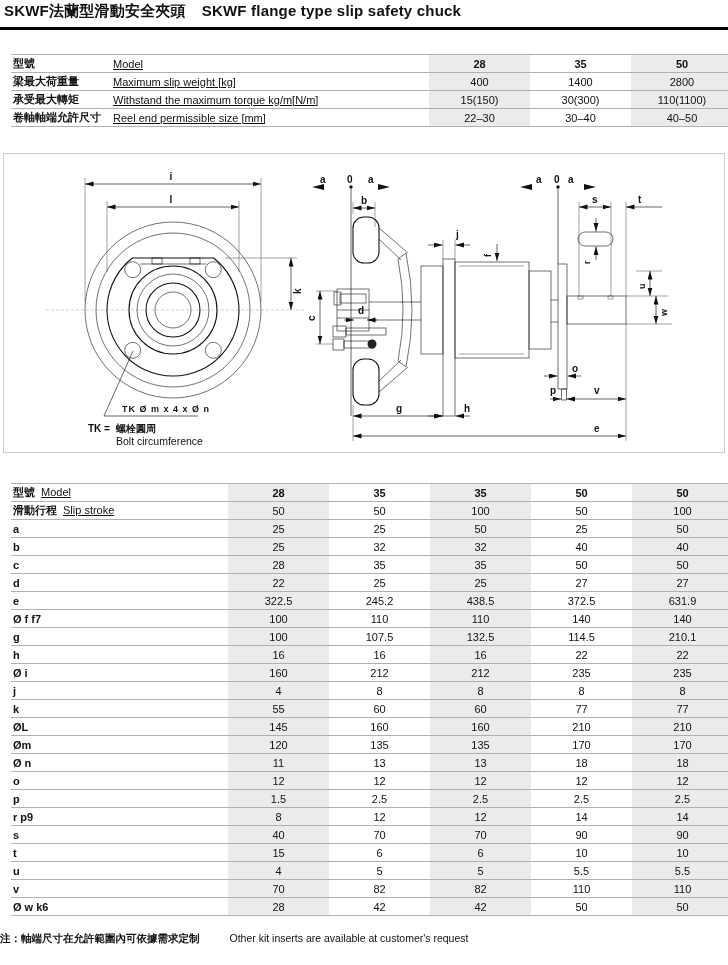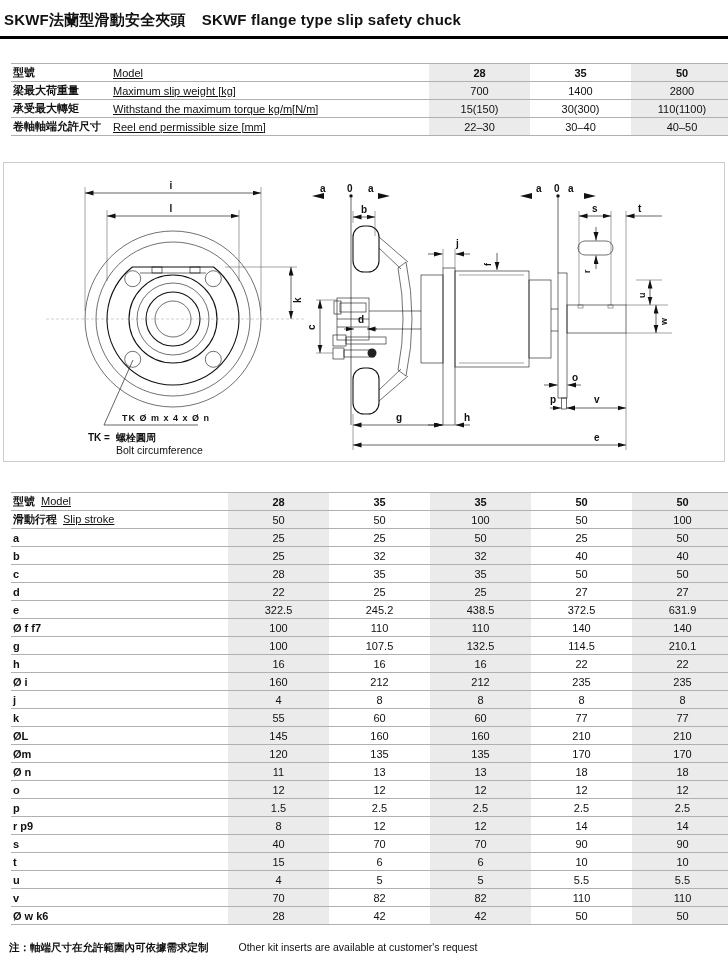--- a/index.html
+++ b/index.html
@@ -1,21 +1,21 @@
 <!DOCTYPE html>
 <html><head>
 <meta charset="utf-8">
 <style>
   html,body{margin:0;padding:0;}
   body{
     width:728px;height:965px;background:#fff;overflow:hidden;
     font-family:"Liberation Sans","DejaVu Sans",sans-serif;color:#111;
     -webkit-font-smoothing:antialiased;
   }
-  .hdr-block{padding:11px 4px 6px 4px;border-bottom:3px solid #000;}
+  .hdr-block{padding:2px 4px 6px 4px;border-bottom:3px solid #000;}
   .title-cn,.title-en{font-size:15px;font-weight:bold;letter-spacing:.2px;}
   .title-en{margin-left:16px;}
 
   table{border-collapse:collapse;width:722px;margin-left:11px;font-size:11px;table-layout:fixed;}
   td{height:17px;padding:0 2px;border-top:1px solid #b0b0b0;white-space:nowrap;overflow:hidden;}
   table.spec{margin-top:24px;border-bottom:1px solid #b0b0b0;}
   table.dims{margin-top:30px;border-bottom:1px solid #b0b0b0;}
   .cn{font-weight:bold;}
   .en{font-weight:normal;text-decoration:underline;}
   td.v{text-align:center;}
@@ -24,21 +24,21 @@
   .lblcell .en{margin-left:6px;}
 
   .drawing-box{margin:26px 3px 0 3px;width:720px;height:298px;border:1px solid #ccc;}
   svg{display:block;}
   svg text{font-family:"Liberation Sans","DejaVu Sans",sans-serif;font-size:10px;font-weight:bold;fill:#111;}
   .thin{stroke:#111;stroke-width:.6;fill:none;}
   .med{stroke:#111;stroke-width:1.1;fill:none;}
   .dimline{stroke:#222;stroke-width:.7;fill:none;}
   .ext{stroke:#444;stroke-width:.5;fill:none;}
 
-  .footnote{margin:16px 4px 0 9px;font-size:10.5px;}
+  .footnote{margin:16px 4px 0 0;font-size:10.5px;}
   .footnote .fen{margin-left:30px;font-weight:normal;}
 </style>
 </head>
 <body>
 
 <div class="hdr-block">
   <span class="title-cn">SKWF法蘭型滑動安全夾頭</span><span class="title-en">SKWF flange type slip safety chuck</span>
 </div>
 
 <table class="spec">
@@ -55,21 +55,21 @@
       <td class="cn">型號</td>
       <td class="en">Model</td>
       <td class="v g">28</td>
       <td class="v">35</td>
       <td class="v g">50</td>
     </tr>
 
       <tr>
         <td class="cn">梁最大荷重量</td>
         <td class="en">Maximum slip weight [kg]</td>
-        <td class="v g">700</td>
+        <td class="v g">400</td>
         <td class="v">1400</td>
         <td class="v g">2800</td>
       </tr>
 
       <tr>
         <td class="cn">承受最大轉矩</td>
         <td class="en">Withstand the maximum torque kg/m[N/m]</td>
         <td class="v g">15(150)</td>
         <td class="v">30(300)</td>
         <td class="v g">110(1100)</td>

